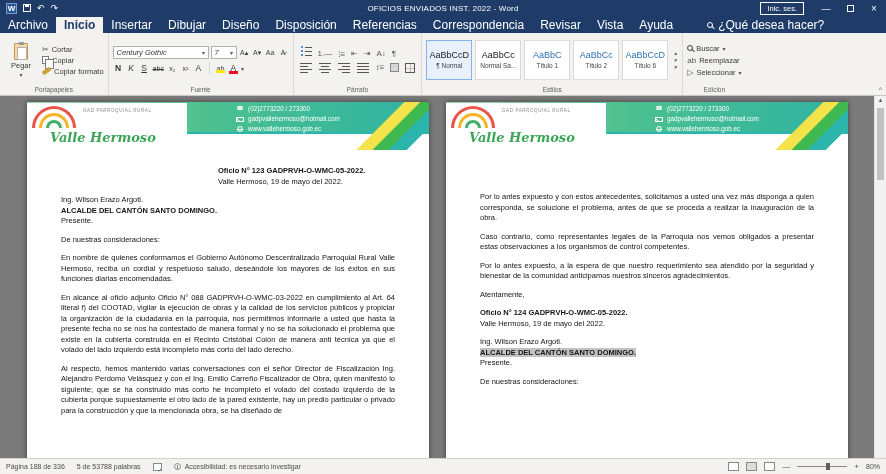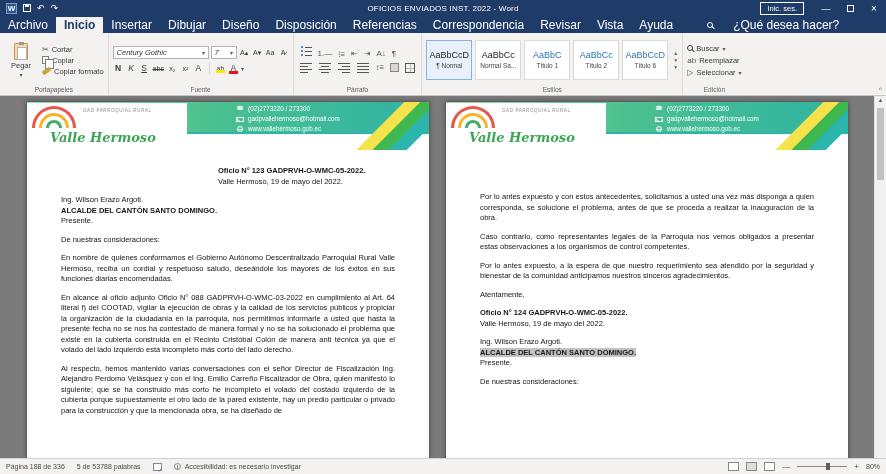--- a/index.html
+++ b/index.html
@@ -18,21 +18,21 @@
   .tb-right { margin-left:auto; display:flex; align-items:center; gap:0; z-index:2; }
   .signin { border:1px solid #ffffff; font-size:7.5px; padding:1px 6px; margin-right:10px; }
   .wc { width:24px; height:17px; display:flex; align-items:center; justify-content:center; font-size:9px; }
   .restore-box { width:7px; height:7px; border:1px solid #fff; display:inline-block; }
   .wc.close { font-size:10px; }
 
   
   .tabs { height:16px; background:#1f3c68; display:flex; align-items:stretch; color:#fff; font-size:12px; flex:0 0 auto; }
   .tab { padding:0 8px; display:flex; align-items:center; }
   .tab.active { background:#f3f2f1; color:#1f3c68; font-weight:bold; }
-  .tab-search { margin-left:26px; display:flex; align-items:center; gap:20px; }
+  .tab-search { margin-left:26px; display:flex; align-items:center; gap:5px; }
   .mag { width:6px; height:6px; border:1px solid #fff; border-radius:50%; position:relative; display:inline-block; }
   .mag::after { content:""; position:absolute; width:4px; height:1px; background:#fff; right:-3px; bottom:-1px; transform:rotate(45deg); }
   .mag.dark { border-color:#444; } .mag.dark::after { background:#444; }
 
   
   .ribbon { height:63px; background:#f3f2f1; border-bottom:1px solid #c8c6c4; display:flex; position:relative; flex:0 0 auto; }
   .group { display:flex; flex-direction:column; border-right:1px solid #dcdad8; padding:2px 4px 0; }
   .group-body { flex:1; display:flex; align-items:center; }
   .group-label { font-size:6.5px; color:#605e5c; text-align:center; padding:1px 0 2px; }
   .paste { display:flex; flex-direction:column; align-items:center; justify-content:center; gap:1px; width:34px; font-size:7.5px; color:#3b3a39; }

